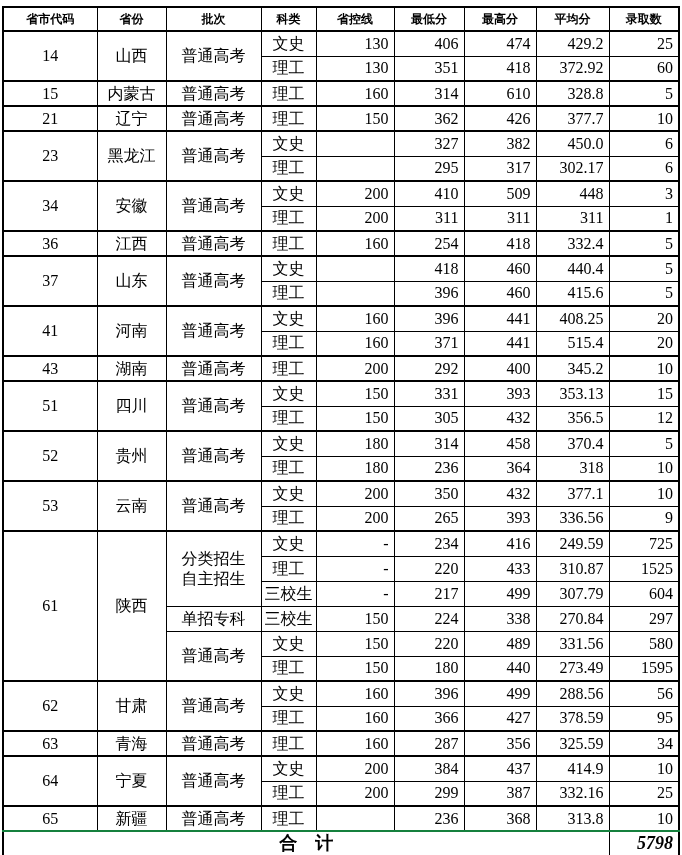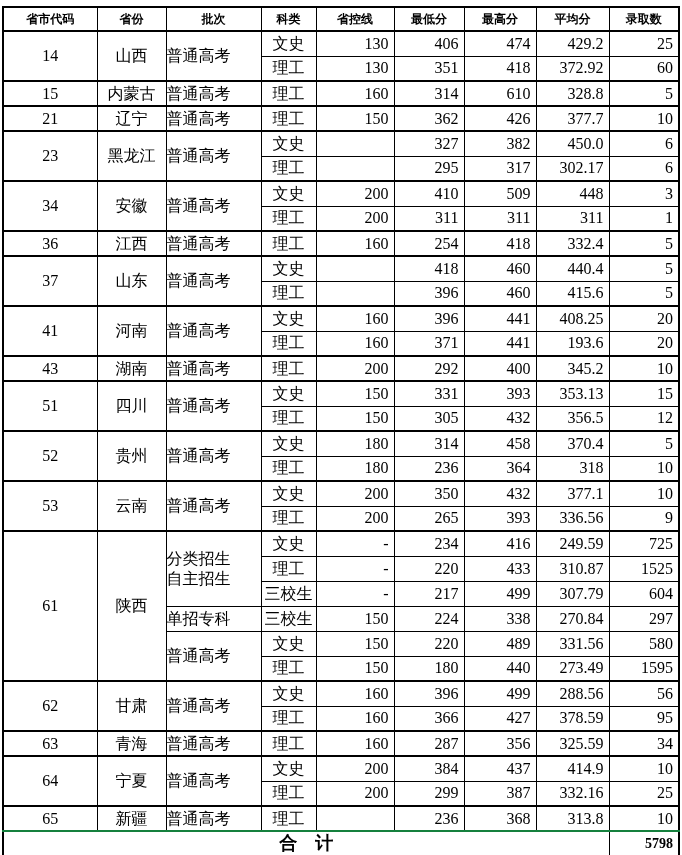--- a/index.html
+++ b/index.html
@@ -48,35 +48,36 @@
     font-size: 12px;
     text-align: center;
   }
   td.center { text-align: center; }
   td.num {
     text-align: right;
     padding-right: 5px;
     font-family: "Liberation Serif", "DejaVu Serif", serif;
   }
   td.batch {
-    text-align: left;
+    text-align: center;
     white-space: pre-line;
   }
   tr.province-start td { border-top: 2px solid #000; }
   tr.footer-row td { border-top: 2px solid #15803d; margin-top: 48px; }
   tr.footer-row { height: 25px; }
   td.footer-label {
     font-family: "Liberation Sans", "DejaVu Sans", sans-serif;
     font-weight: bold;
     font-size: 18px;
     text-align: center;
   }
   td.footer-total {
     font-weight: bold;
-    font-size: 14px;
+    font-size: 18px;
+    font-style: italic;
   }
 </style>
 </head>
 <body>
 
 <div class="wrap">
   <table class="score-table">
     <colgroup>
       <col class="c0">
         <col class="c1">
@@ -220,21 +221,21 @@
           <td class="num">396</td>
           <td class="num">441</td>
           <td class="num">408.25</td>
           <td class="num">20</td>
         </tr>
         <tr>
           <td class="center">理工</td>
           <td class="num">160</td>
           <td class="num">371</td>
           <td class="num">441</td>
-          <td class="num">193.6</td>
+          <td class="num">515.4</td>
           <td class="num">20</td>
         </tr>
         <tr class="province-start">
           <td rowspan="1" class="center">43</td>
           <td rowspan="1" class="center">湖南</td>
           <td rowspan="1" class="batch">普通高考</td>
           <td class="center">理工</td>
           <td class="num">200</td>
           <td class="num">292</td>
           <td class="num">400</td>

